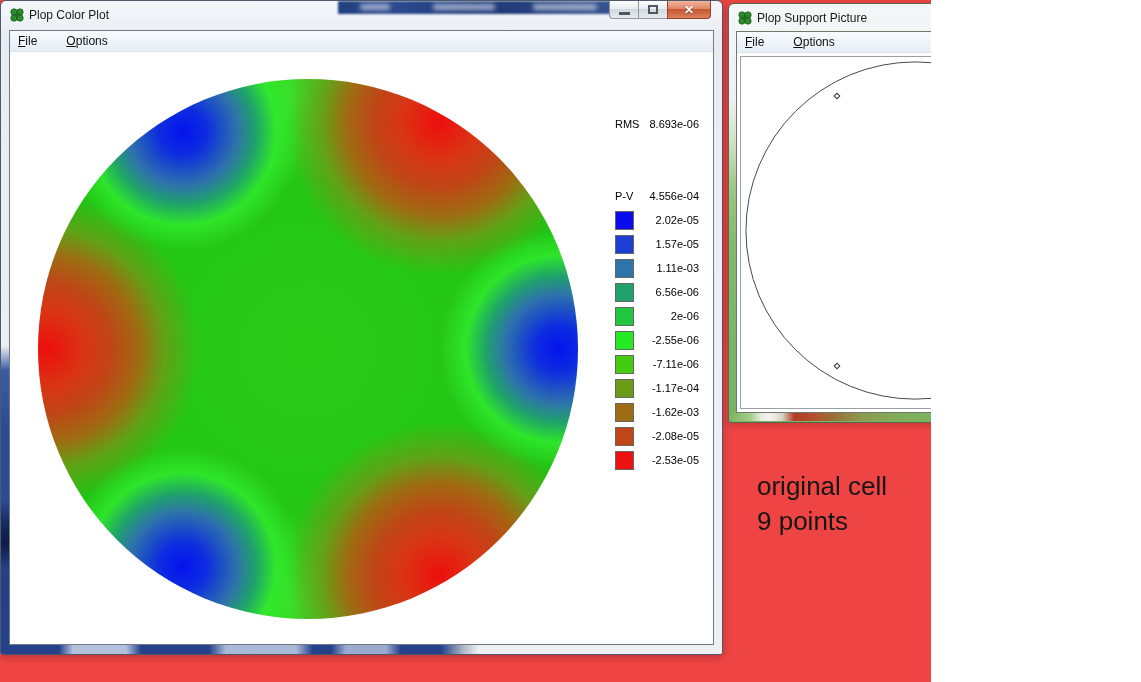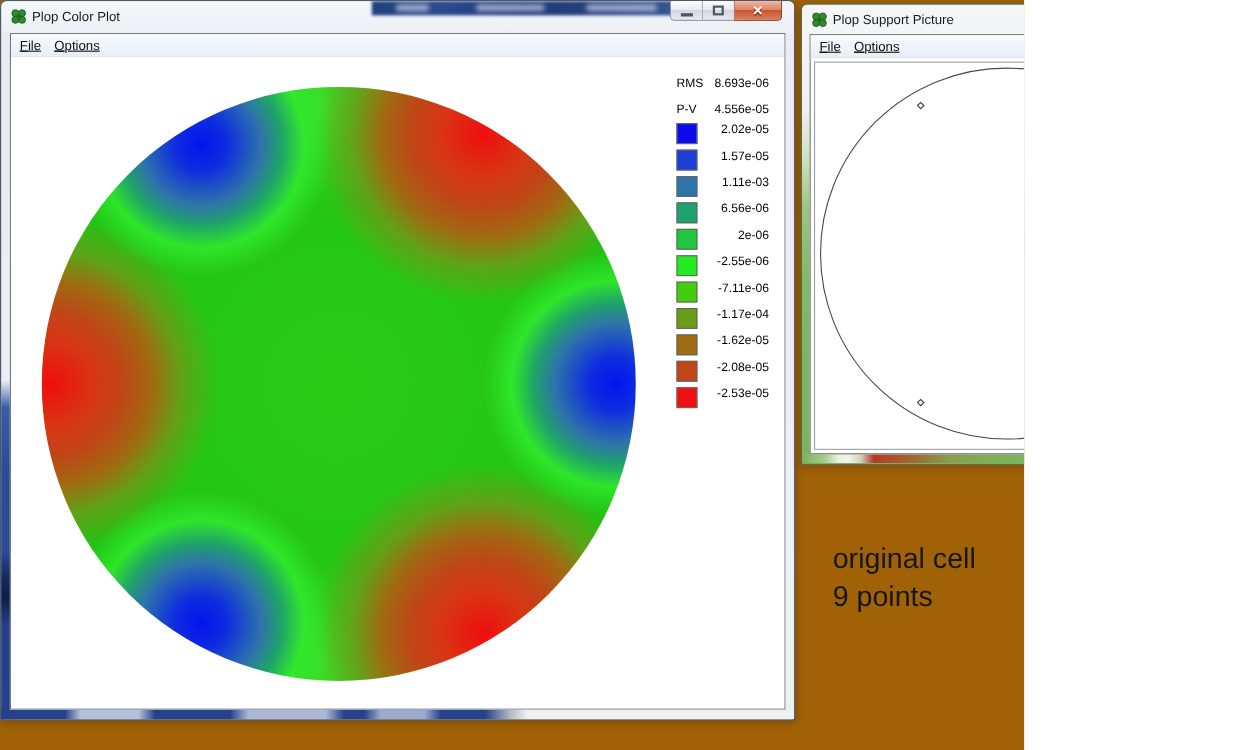--- a/index.html
+++ b/index.html
@@ -1,36 +1,36 @@
 <!DOCTYPE html>
 <html><head>
 <meta charset="utf-8">
 <style>
   * { margin:0; padding:0; box-sizing:border-box; }
   body { font-family:"Liberation Sans", sans-serif; background:#fff; }
-  .stage { position:relative; width:931px; height:682px; background:#a16207; overflow:hidden; }
+  .stage { position:relative; width:931px; height:682px; background:#ef4444; overflow:hidden; }
 
   
   .window { position:absolute; border-radius:6px 6px 3px 3px; overflow:hidden; }
   .titlebar { position:absolute; left:0; top:0; right:0; height:29px; }
   .app-icon { position:absolute; left:8px; top:6px; width:16px; height:16px; }
   .title-text { position:absolute; left:28px; top:7px; font-size:12px; color:#1b1b1b; white-space:nowrap; }
   .caption-btns { position:absolute; top:0; display:flex; z-index:6; }
   .cbtn { height:18px; border:1px solid #8d96a5; border-top:none; display:flex; align-items:center; justify-content:center;
           background:linear-gradient(180deg,#fdfdfe 0%,#e9ecf0 45%,#d2d8df 50%,#e7ebef 100%); cursor:default; }
   .cbtn.min { width:30px; border-radius:0 0 0 4px; }
   .cbtn.max { width:28px; border-left:none; border-right:none; }
   .cbtn.close { width:44px; border-radius:0 0 4px 0; border-color:#99422c;
           background:linear-gradient(180deg,#f0b5a1 0%,#e08765 45%,#c85632 50%,#d8825c 100%);
           color:#fff; font-size:12px; font-weight:bold; text-shadow:0 1px 1px rgba(60,0,0,.5); }
   .glyph-min { width:11px; height:3px; background:#4d5866; margin-top:8px; }
   .glyph-max { width:10px; height:9px; border:2px solid #4d5866; background:transparent; }
   .menubar { height:21px; background:linear-gradient(180deg,#f8fbfe 0%,#e7eef7 100%);
-             border-bottom:1px solid #dde4ed; display:flex; align-items:center; padding-left:8px; gap:12px;
-             font-size:12px; color:#111; flex:0 0 auto;text-decoration:underline; }
+             border-bottom:1px solid #dde4ed; display:flex; align-items:center; padding-left:8px; gap:29px;
+             font-size:12px; color:#111; flex:0 0 auto; }
   .menu-item { display:inline-block; cursor:default; }
   .menu-item::first-letter { text-decoration:underline; }
 
   
   .win-left { left:0; top:0; width:723px; height:655px; border:1px solid #4d5a6e;
               background:linear-gradient(180deg,#f5f8fb 0%,#e9edf2 35px,#edf0f3 100%);
               box-shadow:0 2px 8px rgba(0,0,0,.25); }
   .tl-bleed { position:absolute; left:337px; top:0; width:284px; height:13px; z-index:1;
               background:linear-gradient(90deg,#20407f 0%,#2c4a8e 22%,#1c3876 48%,#27437f 75%,#31508c 92%,#3f5d98 100%);
               filter:blur(1.3px); }
@@ -47,22 +47,22 @@
                  linear-gradient(90deg, #24418a 0px, #24418a 440px, #aeb6c2 462px, #eef0f2 478px, #eef0f2 100%);
                filter:blur(.4px); }
   .win-left .win-body { position:absolute; left:8px; right:8px; top:29px; bottom:9px;
                border:1px solid #70798a; background:#fff; display:flex; flex-direction:column; z-index:2; }
   .win-left .content { position:relative; flex:1; background:#fff; }
   .plot-circle { position:absolute; left:28px; top:27px; width:540px; height:540px; border-radius:50%;
                background-color:#22c414; }
 
   
   .legend { position:absolute; left:605px; top:12px; width:84px; font-size:11px; color:#000; }
-  .hrow { display:flex; justify-content:space-between; align-items:center; height:24px; }
-  .srow { display:flex; justify-content:space-between; align-items:flex-start; height:24px; }
+  .hrow { display:flex; justify-content:space-between; align-items:center; height:24px;margin-top:48px; }
+  .srow { display:flex; justify-content:space-between; align-items:center; height:24px; }
   .swatch { width:19px; height:19px; border:1px solid #666; flex:0 0 auto; }
 
   
   .win-right { left:728px; top:3px; width:406px; height:420px; border:1px solid #59684f;
                background:linear-gradient(180deg,#f4f6f7 0%,#eef0f1 95px,#cfe0c2 140px,#9cc583 185px,#84ba6a 240px,#7cb765 300px,#78b460 100%);
                box-shadow:0 2px 8px rgba(0,0,0,.2); }
   .right-edge-fix { position:absolute; right:0; top:0; width:7px; height:312px; z-index:1;
                background:linear-gradient(180deg,#f2f4f5 0%,#eff1f2 68%,#d6c9a6 78%,#8a6b35 88%, rgba(120,160,70,0) 100%); }
   .bottom-smudge { position:absolute; left:1px; right:1px; bottom:1px; height:8px; z-index:1; border-radius:0 0 2px 2px;
                background:linear-gradient(90deg,#7db45f 0%,#a5cd8a 5%,#e9efe3 8%,#f6f3ef 10%,#d9d3c4 13%,#b23a27 16%,
@@ -71,21 +71,21 @@
   .win-right .titlebar { height:27px; }
   .win-right .caption-btns { top:2px; right:9px; }
   .win-right .win-body { position:absolute; left:7px; right:7px; top:27px; bottom:9px;
                border:1px solid #6e7a68; background:#fff; display:flex; flex-direction:column; z-index:2; }
   .picture-wrap { flex:1; margin:3px; border:1px solid #9aa0a6; position:relative; background:#fff; }
   .picture-wrap svg { position:absolute; inset:0; width:100%; height:100%; }
   .support-point { position:absolute; width:5px; height:5px; border:1px solid #333; background:#fff;
                transform:translate(-50%,-50%) rotate(45deg); }
 
   
-  .annotation { position:absolute; left:757px; top:490px; font-size:26px; line-height:35px; color:#161616; }
+  .annotation { position:absolute; left:757px; top:469px; font-size:26px; line-height:35px; color:#161616; }
 </style>
 </head>
 <body>
 
 <div class="stage">
 
   <div class="window win-left">
     <div class="tl-bleed">
       <i class="smudge-a"></i>
       <i class="smudge-b"></i>
@@ -125,21 +125,21 @@
       </div>
       <div class="content">
         <div class="plot-circle" id="plot-circle" style="background-image: radial-gradient(130px at 96.5% 50%, rgb(5, 19, 238) 0%, rgb(13, 44, 224) 18%, rgb(46, 115, 170) 42%, rgb(31, 162, 107) 56%, rgba(48, 235, 45, 0.85) 72%, rgba(48, 235, 45, 0) 92%), radial-gradient(130px at 26.8% 9.7%, rgb(5, 19, 238) 0%, rgb(13, 44, 224) 18%, rgb(46, 115, 170) 42%, rgb(31, 162, 107) 56%, rgba(48, 235, 45, 0.85) 72%, rgba(48, 235, 45, 0) 92%), radial-gradient(130px at 26.8% 90.3%, rgb(5, 19, 238) 0%, rgb(13, 44, 224) 18%, rgb(46, 115, 170) 42%, rgb(31, 162, 107) 56%, rgba(48, 235, 45, 0.85) 72%, rgba(48, 235, 45, 0) 92%), radial-gradient(170px at 74.3% 8%, rgb(238, 14, 14) 0%, rgb(217, 52, 19) 22%, rgb(192, 69, 23) 38%, rgb(158, 108, 18) 55%, rgba(107, 156, 23, 0.85) 70%, rgba(68, 204, 17, 0) 90%), radial-gradient(170px at 1.5% 50%, rgb(238, 14, 14) 0%, rgb(217, 52, 19) 22%, rgb(192, 69, 23) 38%, rgb(158, 108, 18) 55%, rgba(107, 156, 23, 0.85) 70%, rgba(68, 204, 17, 0) 90%), radial-gradient(170px at 74.3% 92%, rgb(238, 14, 14) 0%, rgb(217, 52, 19) 22%, rgb(192, 69, 23) 38%, rgb(158, 108, 18) 55%, rgba(107, 156, 23, 0.85) 70%, rgba(68, 204, 17, 0) 90%), radial-gradient(140px at 47% 3%, rgba(70, 235, 50, 0.75) 0%, rgba(70, 235, 50, 0) 65%), radial-gradient(140px at 47% 97%, rgba(70, 235, 50, 0.75) 0%, rgba(70, 235, 50, 0) 65%), radial-gradient(circle, rgb(42, 203, 23) 0%, rgb(34, 196, 20) 60%, rgb(31, 191, 19) 100%); background-color: rgb(34, 196, 20);"></div>
         <div class="legend">
           <div class="hrow">
             <span>RMS</span>
             <span>8.693e-06</span>
           </div>
           <div class="hrow">
             <span>P-V</span>
-            <span>4.556e-05</span>
+            <span>4.556e-04</span>
           </div>
           <div id="legend-scale">
               <div class="srow">
                 <span class="swatch" style="background: rgb(11, 11, 238);"></span>
                 <span>2.02e-05</span>
               </div>
               <div class="srow">
                 <span class="swatch" style="background: rgb(27, 62, 212);"></span>
                 <span>1.57e-05</span>
               </div>
@@ -162,21 +162,21 @@
               <div class="srow">
                 <span class="swatch" style="background: rgb(68, 204, 17);"></span>
                 <span>-7.11e-06</span>
               </div>
               <div class="srow">
                 <span class="swatch" style="background: rgb(107, 156, 23);"></span>
                 <span>-1.17e-04</span>
               </div>
               <div class="srow">
                 <span class="swatch" style="background: rgb(158, 108, 18);"></span>
-                <span>-1.62e-05</span>
+                <span>-1.62e-03</span>
               </div>
               <div class="srow">
                 <span class="swatch" style="background: rgb(192, 69, 23);"></span>
                 <span>-2.08e-05</span>
               </div>
               <div class="srow">
                 <span class="swatch" style="background: rgb(238, 17, 17);"></span>
                 <span>-2.53e-05</span>
               </div>
             </div>

